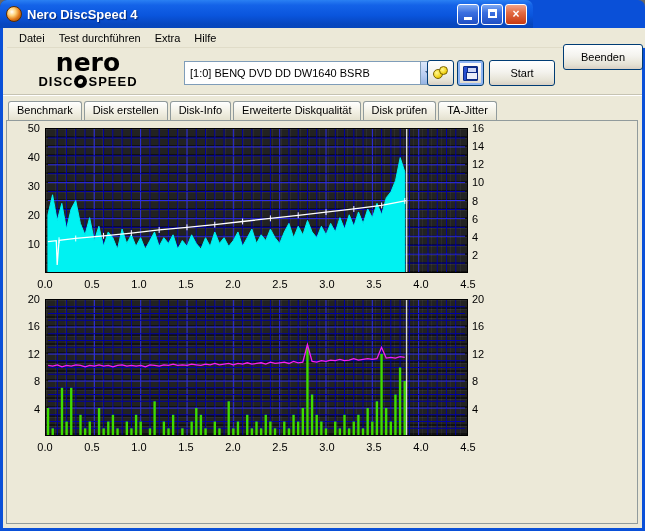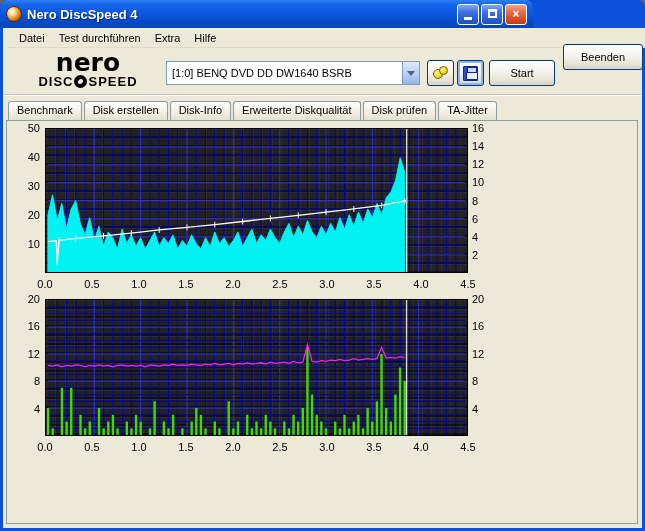--- a/index.html
+++ b/index.html
@@ -28,21 +28,21 @@
   
   .menubar{position:absolute;left:7px;top:28px;width:639px;height:20px;background:#ece9d8;
     display:flex;align-items:center;padding-left:5px;border-bottom:1px solid #e0dcc8;}
   .menuitem{padding:2px 7px;}
   
   .logo{position:absolute;left:28px;top:52px;width:120px;}
   .logo .l1{font-weight:bold;font-size:25px;line-height:22px;letter-spacing:0;text-align:center;font-family:"DejaVu Sans",sans-serif;}
   .logo .l2{font-weight:bold;font-size:13px;letter-spacing:1px;display:flex;align-items:center;justify-content:center;gap:1px;}
   .discglyph{display:inline-block;width:13px;height:13px;border-radius:50%;background:#000;position:relative;}
   .discglyph::after{content:"";position:absolute;left:4px;top:4px;width:5px;height:5px;border-radius:50%;background:#ece9d8;transform:skewX(-12deg);}
-  .combo{position:absolute;background:#fff;border:1px solid #7f9db9;display:flex;align-items:center;}
+  .combo{position:absolute;background:#fff;border:1px solid #7f9db9;display:flex;align-items:center;margin-left:18px;}
   .combo .ctext{flex:1;padding:0 5px;white-space:nowrap;overflow:hidden;}
   .combo .carrow{width:17px;align-self:stretch;border-left:1px solid #7f9db9;
     background:linear-gradient(180deg,#dce8fa 0%,#b8cdf0 60%,#96b5e3 100%);
     display:flex;align-items:center;justify-content:center;}
   .combo .carrow span{width:0;height:0;border-left:4px solid transparent;border-right:4px solid transparent;border-top:5px solid #4d6185;}
   .drivecombo{left:166px;top:61px;width:254px;height:24px;}
   .xpbtn{position:absolute;border:1px solid #003c74;border-radius:3px;
     background:linear-gradient(180deg,#fff 0%,#f4f3ee 45%,#e6e3d6 80%,#d8d0c4 100%);
     text-align:center;display:flex;align-items:center;justify-content:center;font-size:11px;}
   .xpbtn.focus{box-shadow:0 0 0 2px #8eb4f2 inset;}

